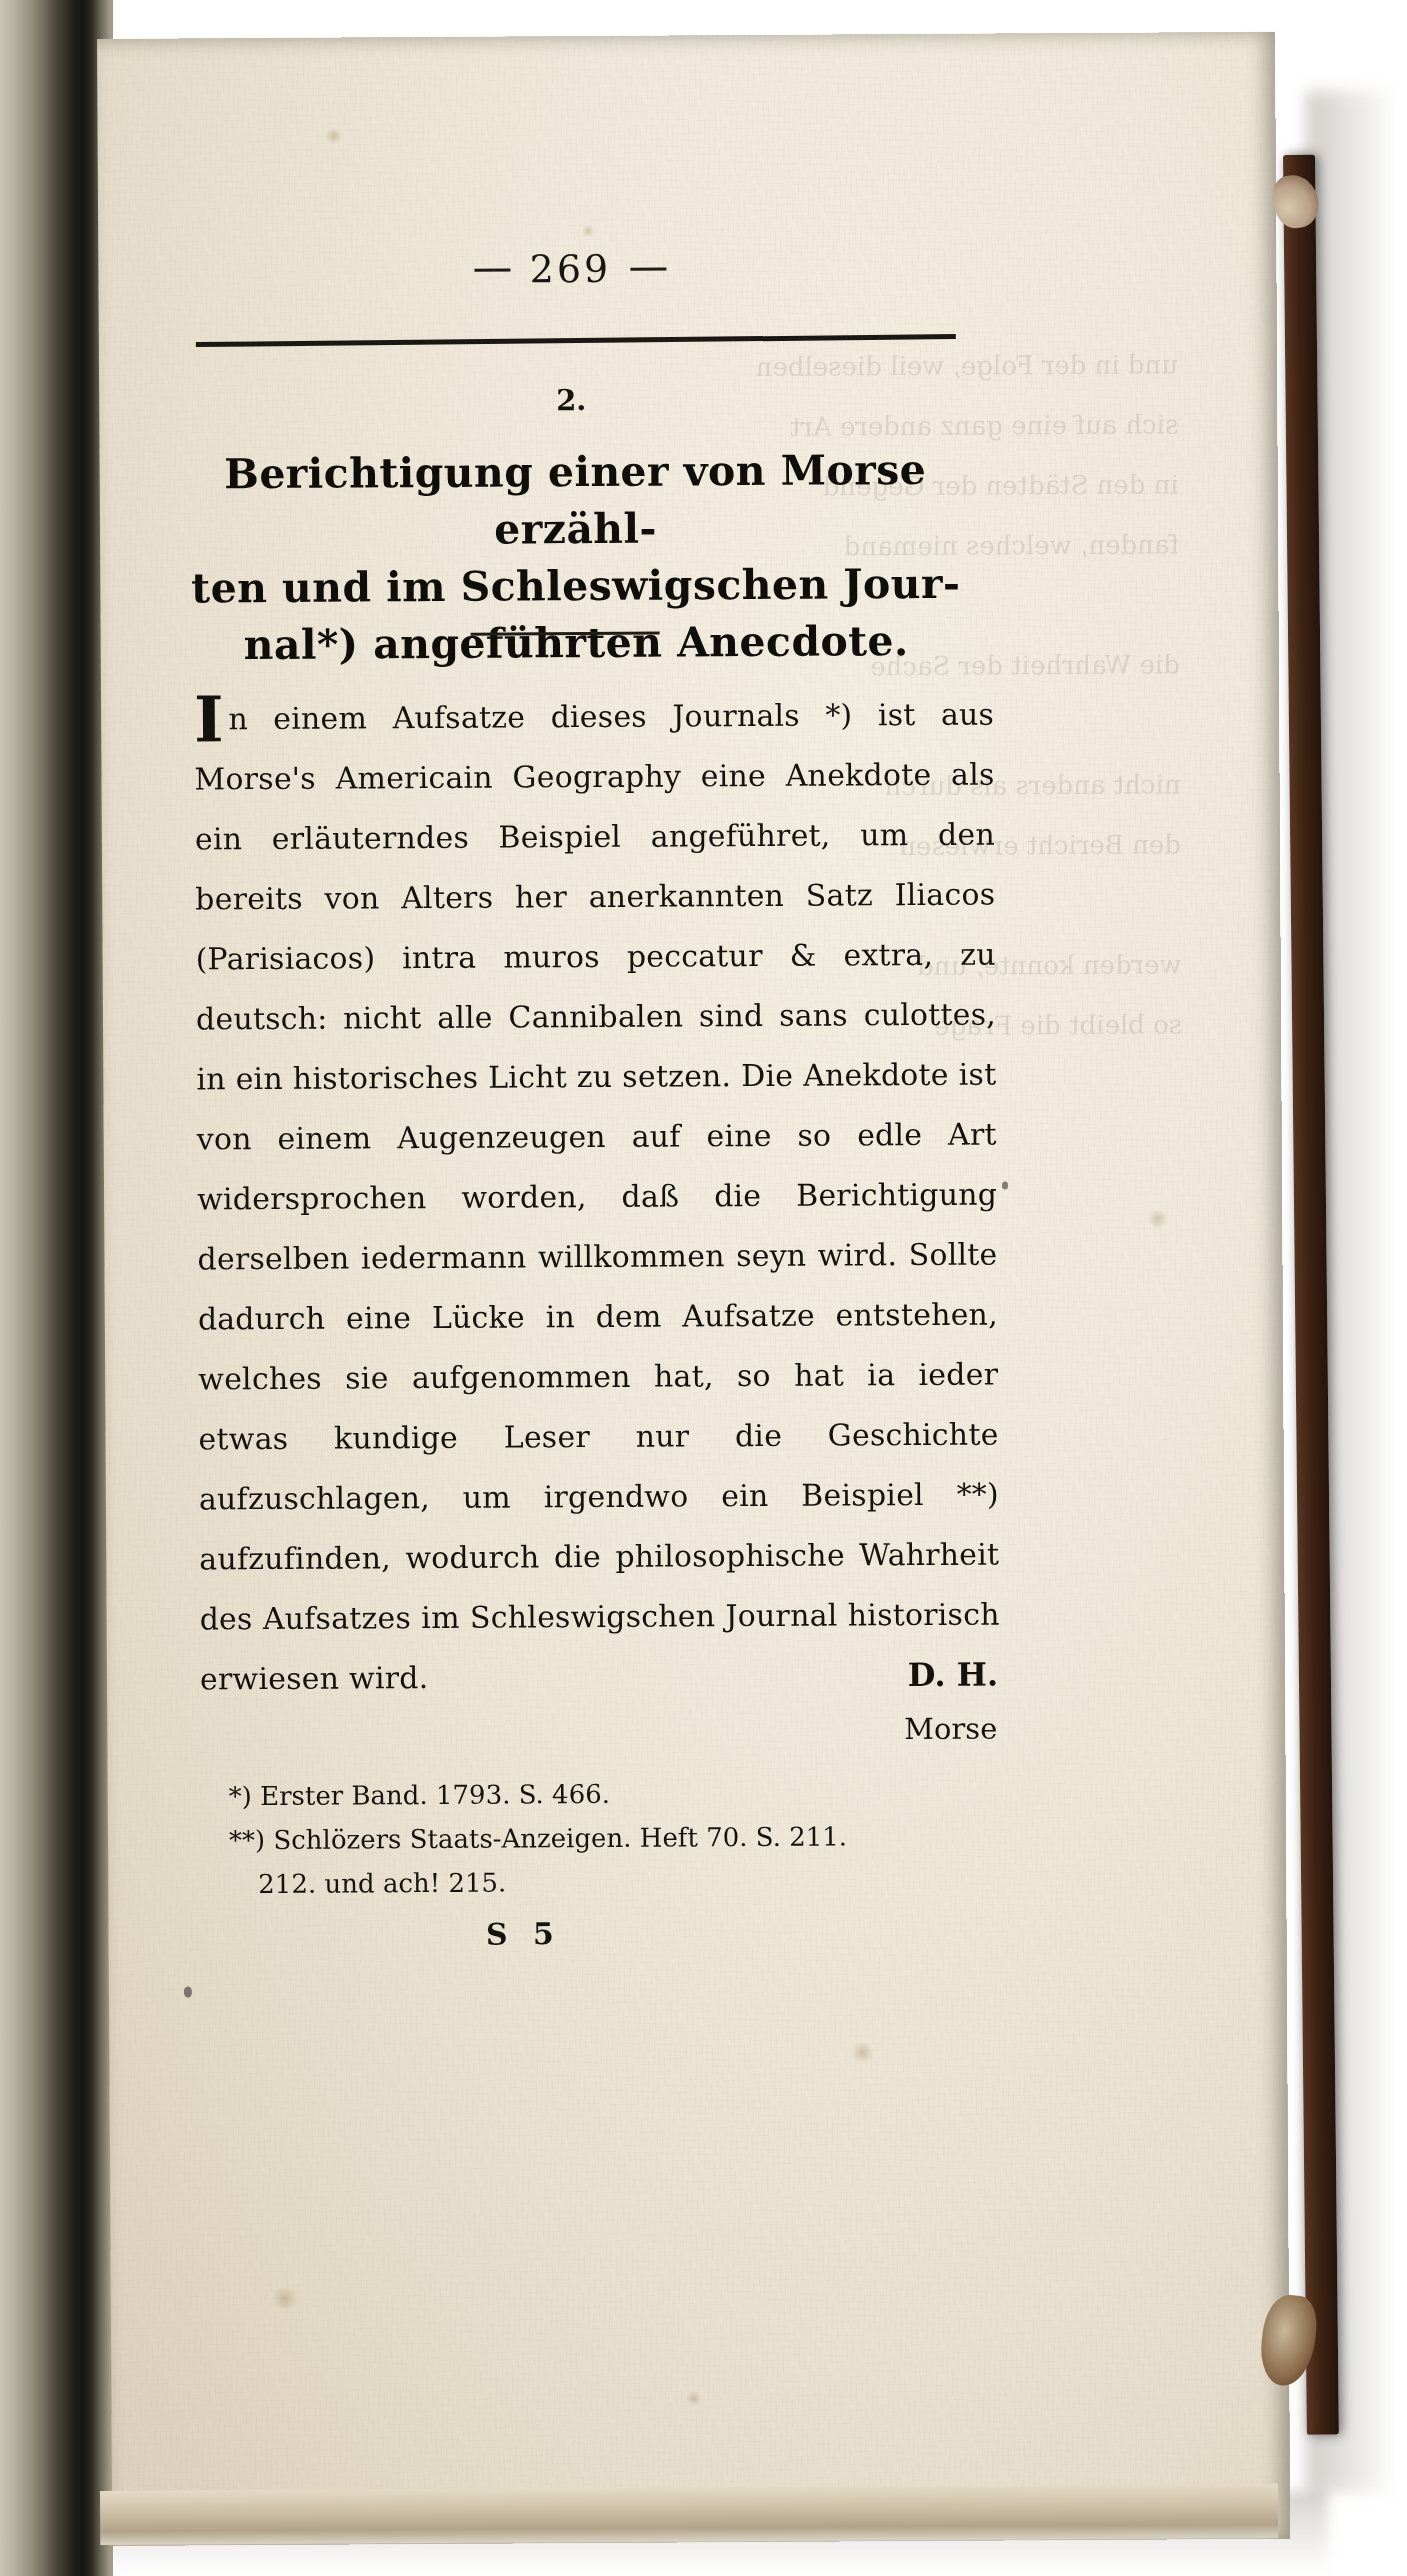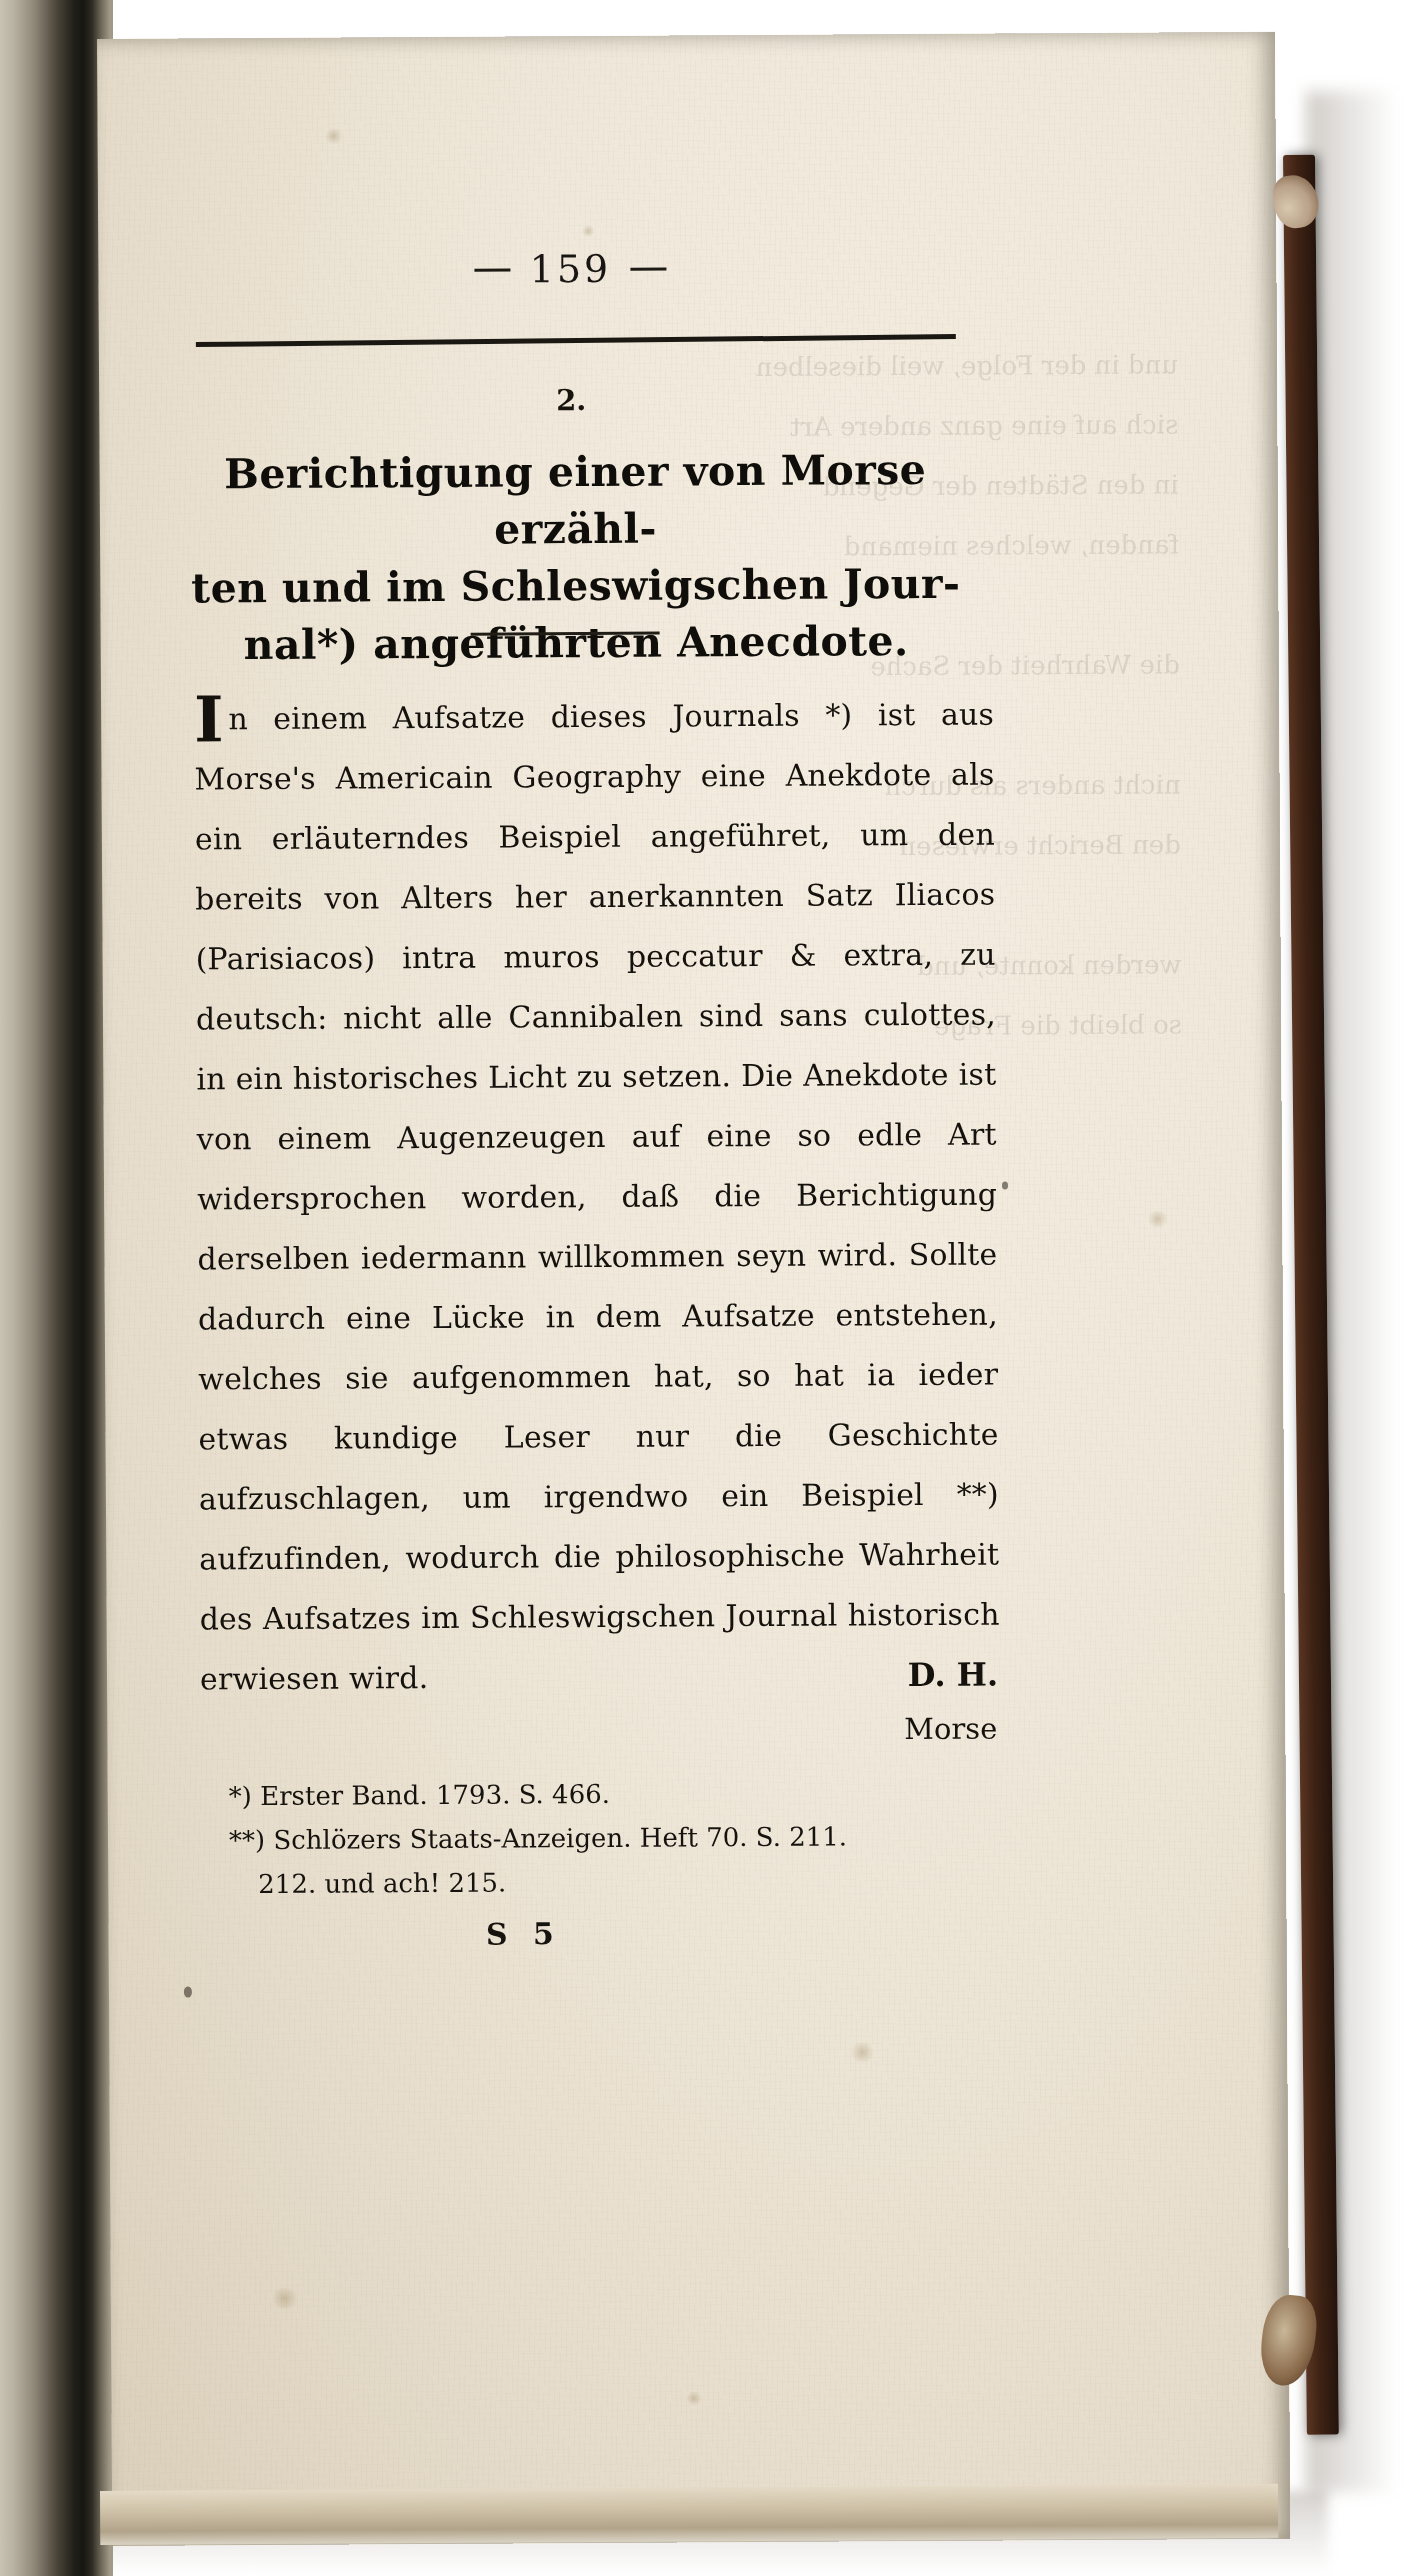--- a/index.html
+++ b/index.html
@@ -385,21 +385,21 @@
 
 nicht anders als durch
 den Bericht erwiesen
 
 werden konnte, und
 so bleibt die Frage</div>
 
     <div id="content">
 
       <div id="page-number">
-        <span class="dash"></span><span>159</span><span class="dash"></span>
+        <span class="dash"></span><span>269</span><span class="dash"></span>
       </div>
 
       <div id="rule-top"></div>
 
       <div id="section-number">2.</div>
 
       <div id="article-title">
         <div>Berichtigung einer von Morse erzähl-</div>
         <div>ten und im Schleswigschen Jour-</div>
         <div>nal*) angeführten Anecdote.</div>

